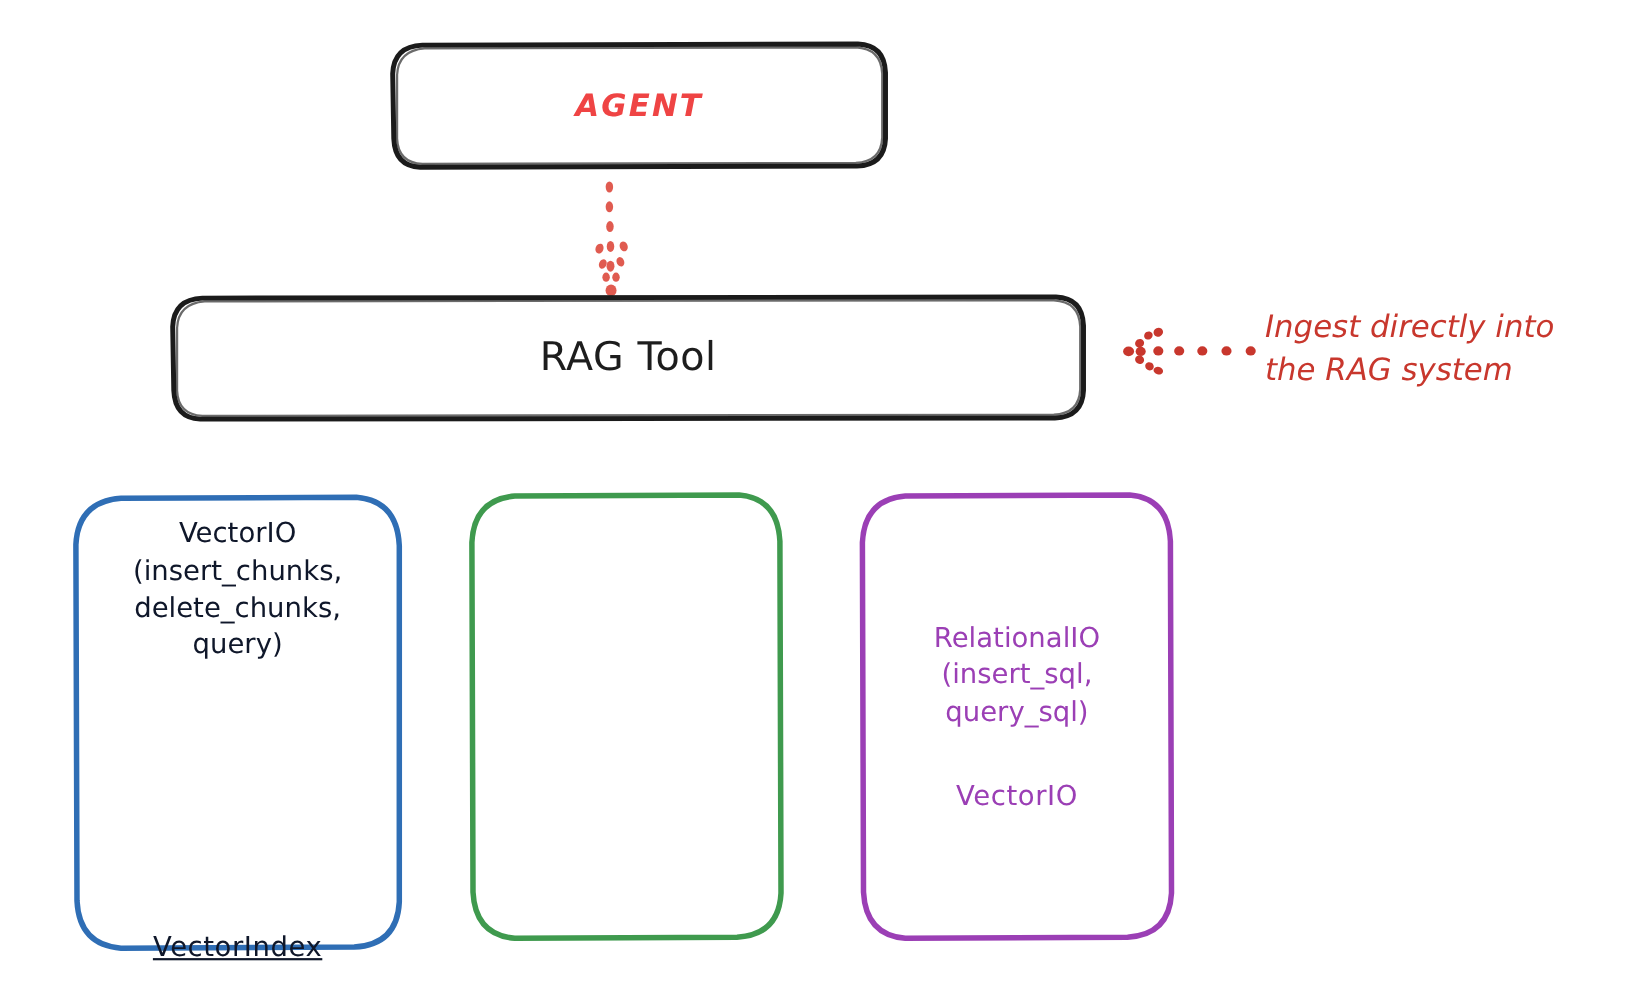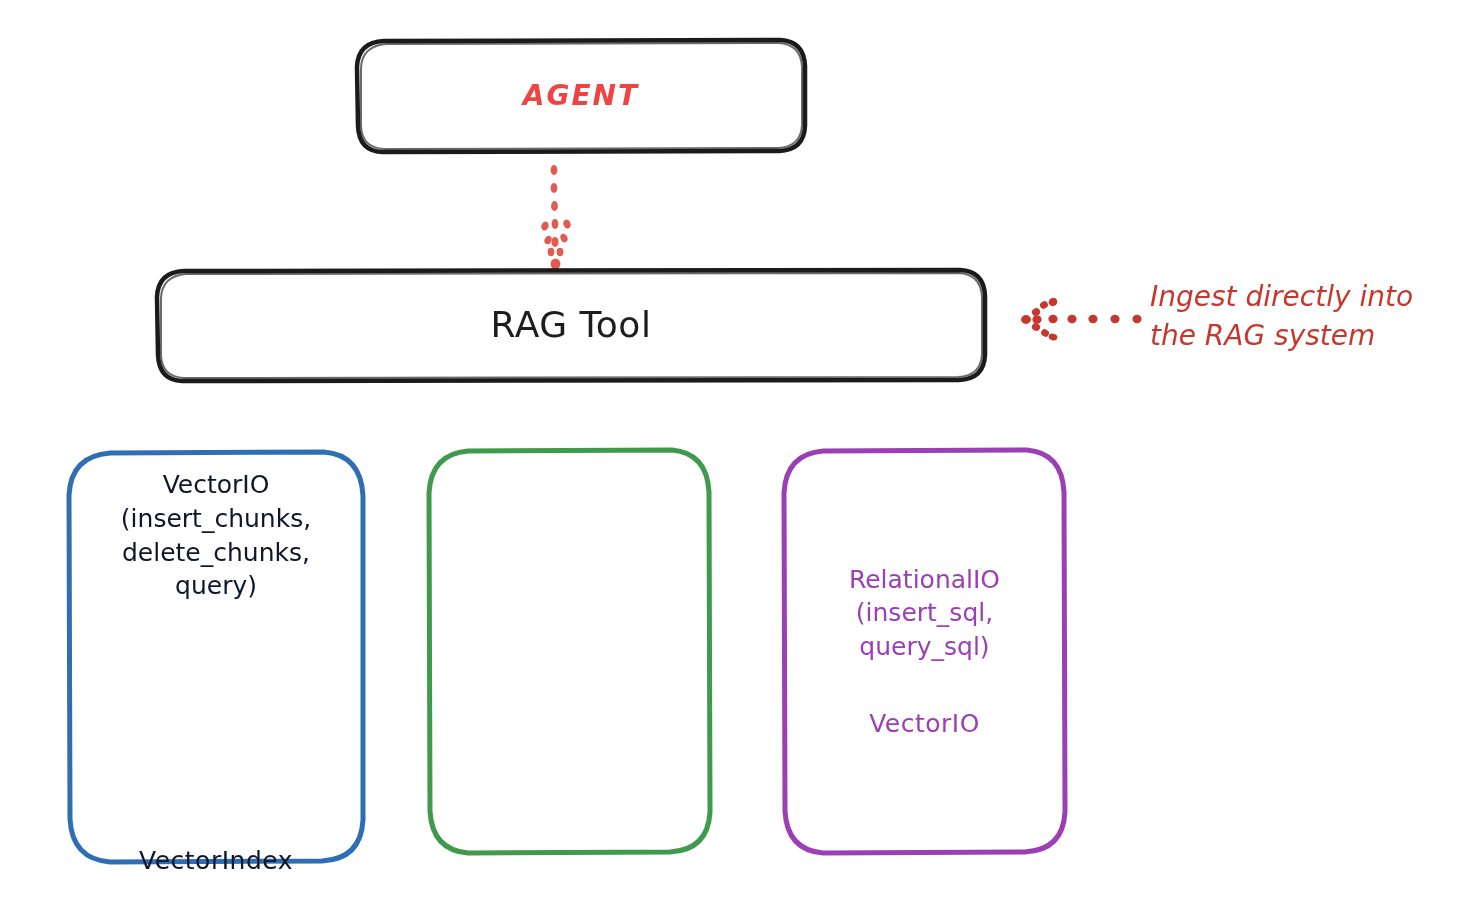--- a/index.html
+++ b/index.html
@@ -52,21 +52,21 @@
     line-height: 1.35;
     white-space: pre-line;
   }
   .card-label .api { font-weight: 500; }
   .card-label .idx { margin-top: 34px; font-weight: 500; letter-spacing: .5px; }
 
   #vector-label   { left: 69px;  top: 468px; width: 294px; height: 410px; color: #0f172a; justify-content: space-between; }
   #keyvalue-label { left: 429px; top: 450px; width: 281px; height: 403px; color: #3f9a4e; }
   #relational-label { left: 784px; top: 450px; width: 281px; height: 403px; color: #9b3fb5; gap: 13px; }
 
-  #vector-label .idx   { margin-top: 38px; }
+  #vector-label .idx   { margin-top: 38px; text-decoration: underline; }
   #keyvalue-label .idx { margin-top: 34px; }
   #relational-label .idx { margin-top: 30px; }
 
   
   #ingest-note {
     position: absolute;
     left: 1150px; top: 278px; width: 320px;
     color: #c8372d;
     font-size: 28px;
     line-height: 1.38;

